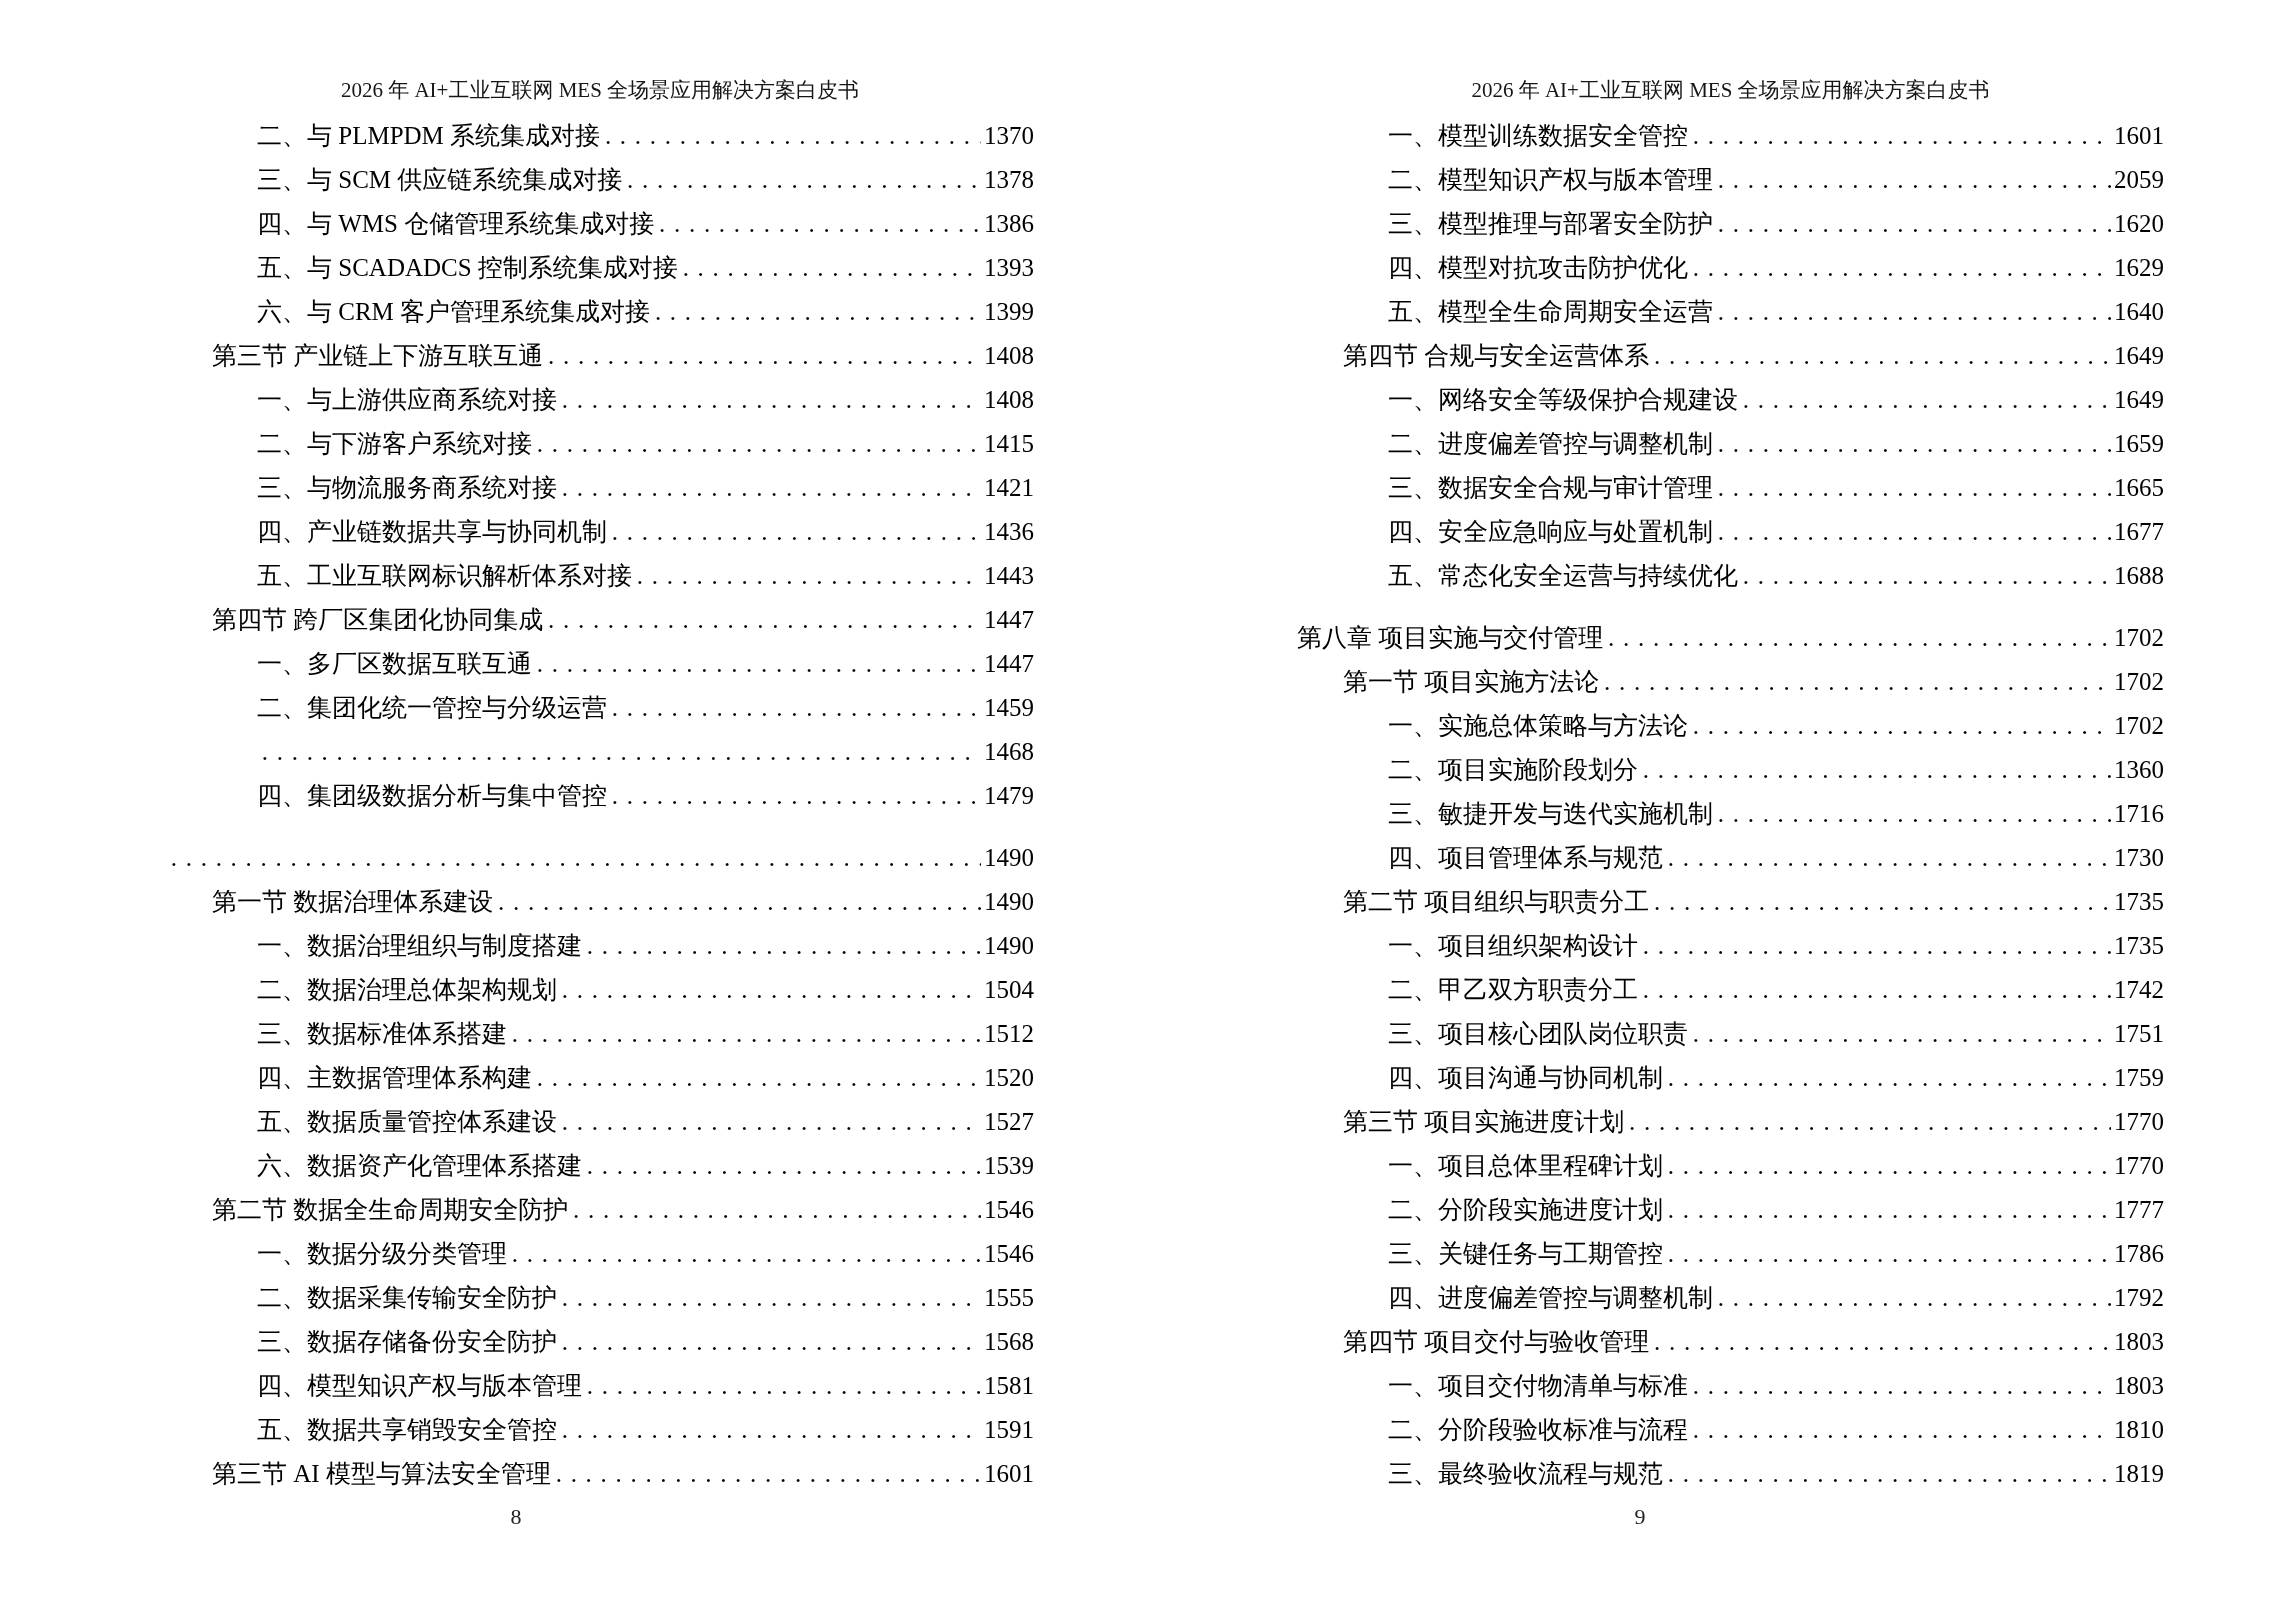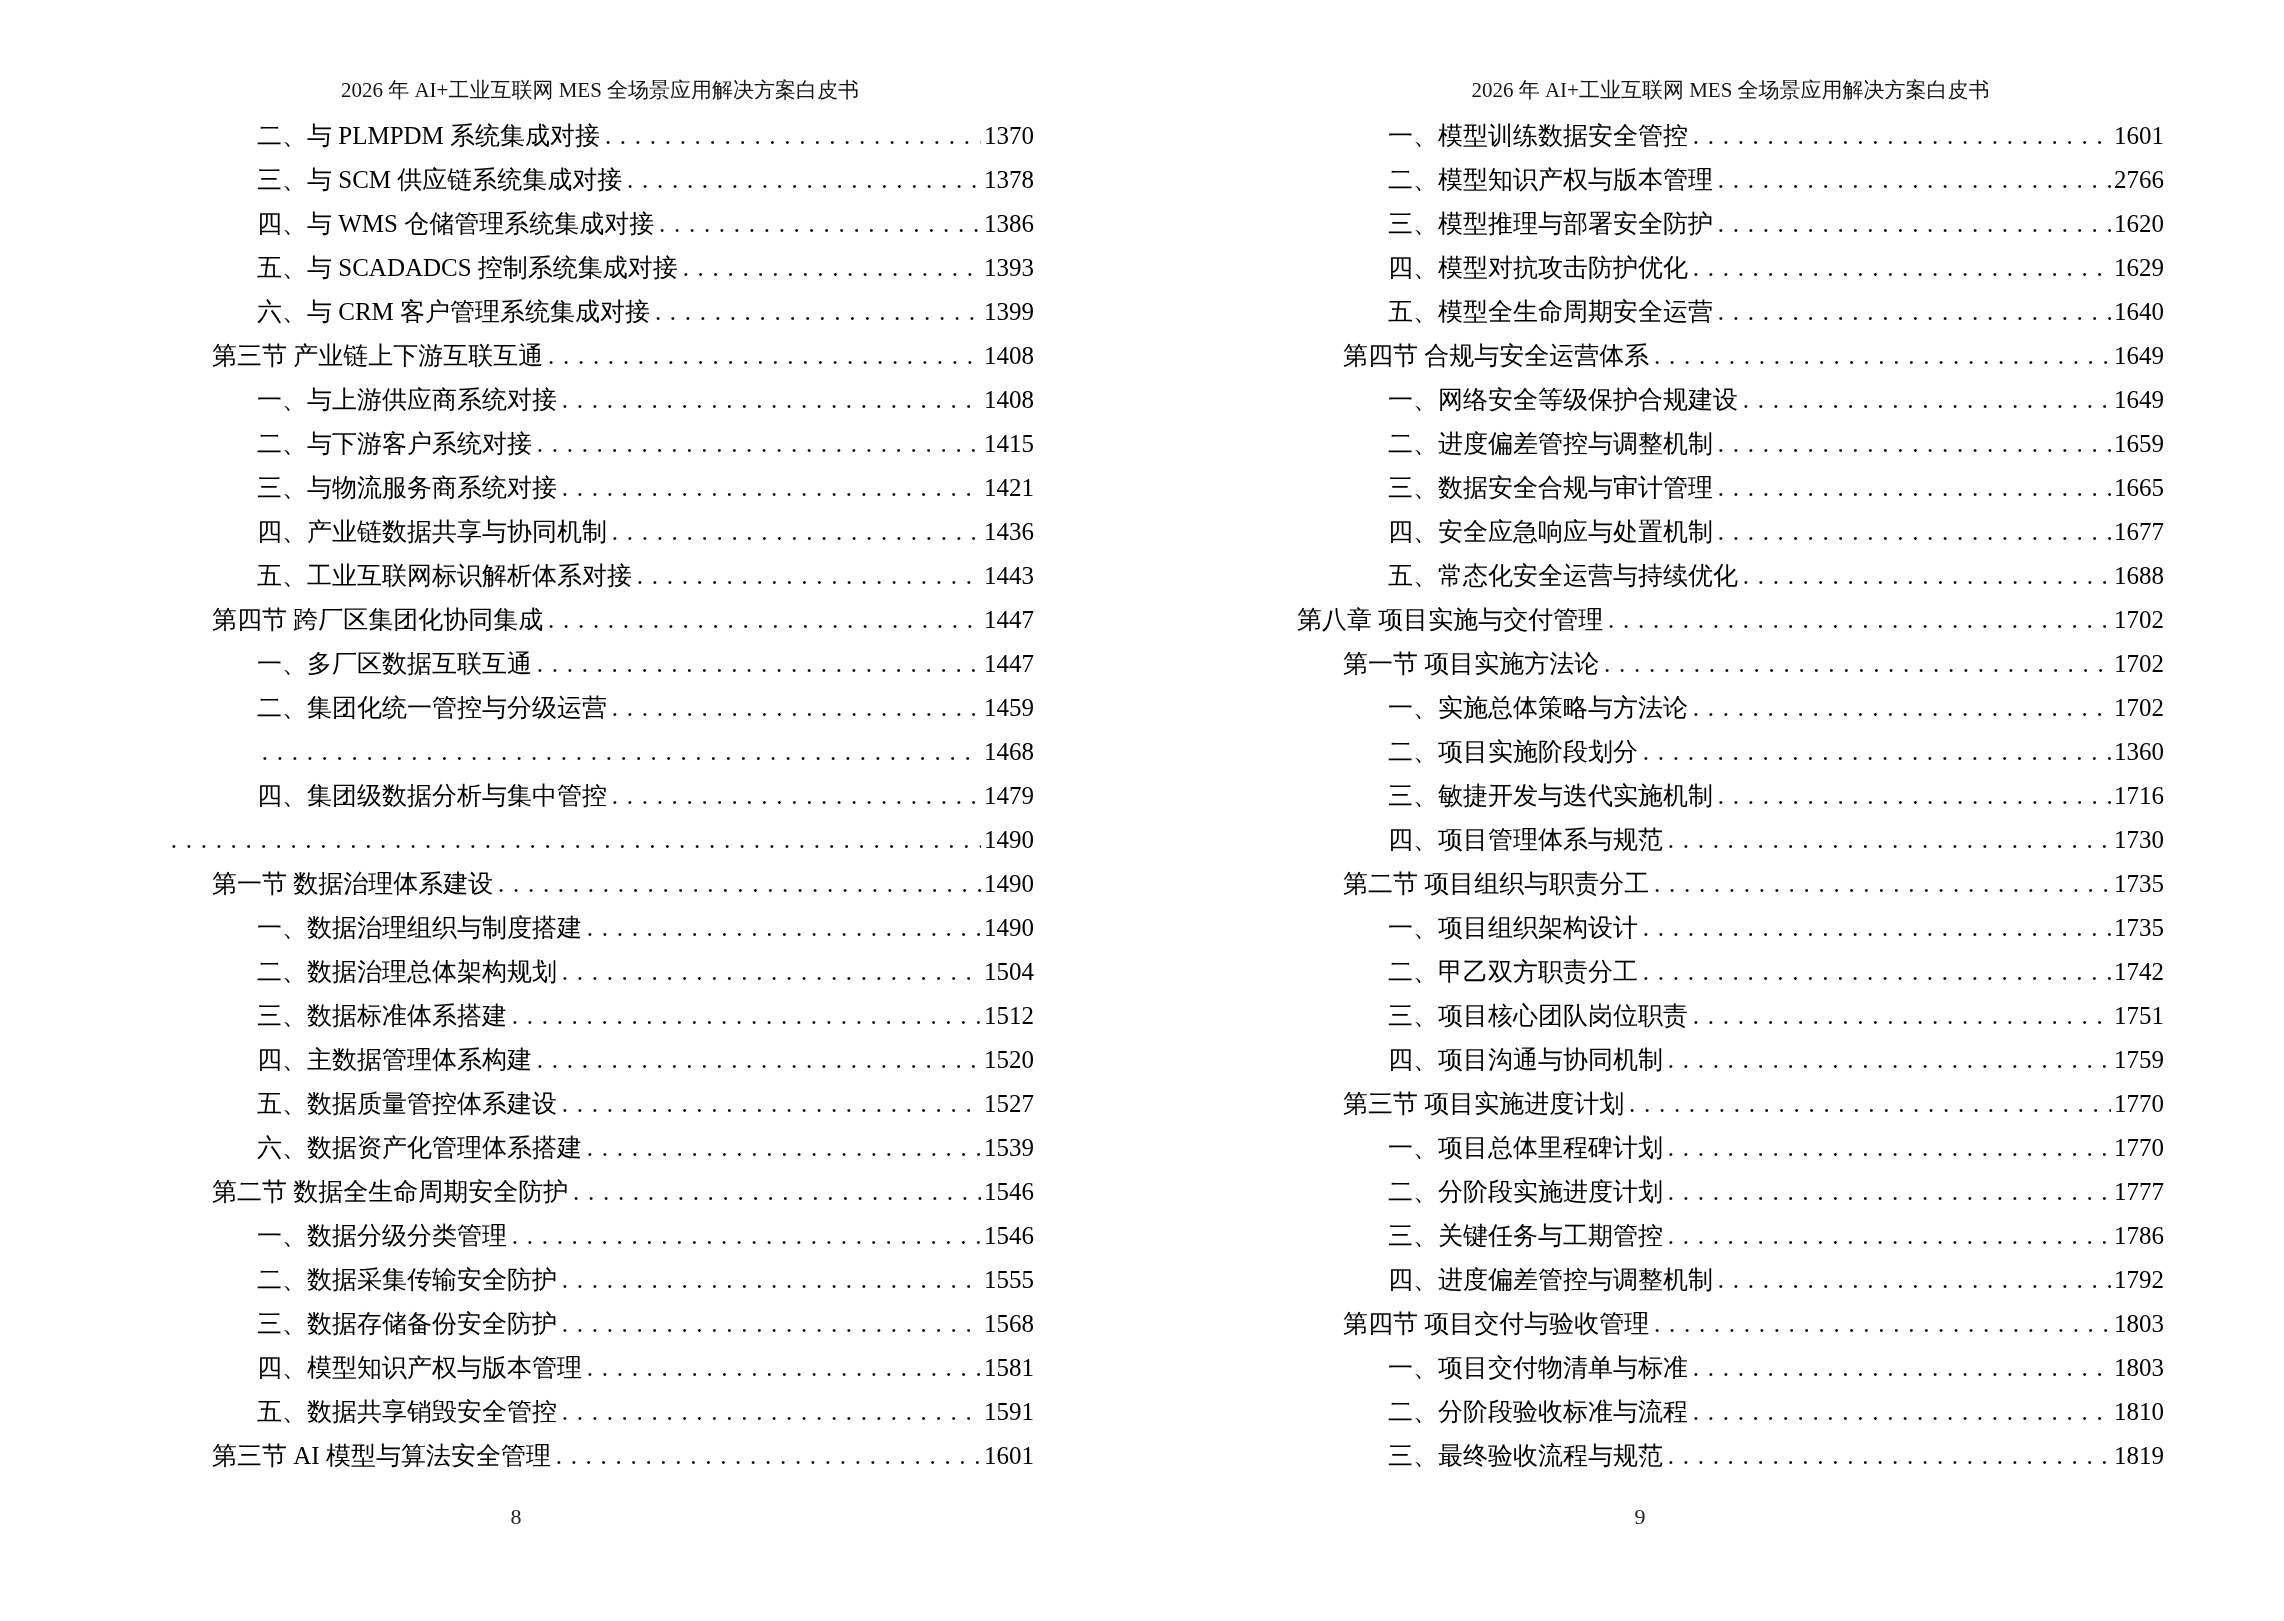--- a/index.html
+++ b/index.html
@@ -46,21 +46,21 @@
     right: var(--cr);
   }
   .row {
     display: flex;
     align-items: baseline;
     height: 44px;
     line-height: 44px;
     font-size: 25px;
     white-space: nowrap;
   }
-  .row.chapter { padding-left: 0; }
+  .row.chapter { padding-left: 0; margin-top: 18px; }
   .row.section { padding-left: 46px; }
   .row.item    { padding-left: 91px; }
   .row .t {
     flex: 0 0 auto;
     white-space: nowrap;
   }
   .row .dots {
     flex: 1 1 auto;
     overflow: hidden;
     white-space: nowrap;
@@ -254,21 +254,21 @@
     <div class="header">2026 年 AI+工业互联网 MES 全场景应用解决方案白皮书</div>
     <div class="toc">
         <div class="row item">
           <span class="t">一、模型训练数据安全管控</span>
           <span class="dots">........................................................................................................................</span>
           <span class="n">1601</span>
         </div>
         <div class="row item">
           <span class="t">二、模型知识产权与版本管理</span>
           <span class="dots">........................................................................................................................</span>
-          <span class="n">2766</span>
+          <span class="n">2059</span>
         </div>
         <div class="row item">
           <span class="t">三、模型推理与部署安全防护</span>
           <span class="dots">........................................................................................................................</span>
           <span class="n">1620</span>
         </div>
         <div class="row item">
           <span class="t">四、模型对抗攻击防护优化</span>
           <span class="dots">........................................................................................................................</span>
           <span class="n">1629</span>

